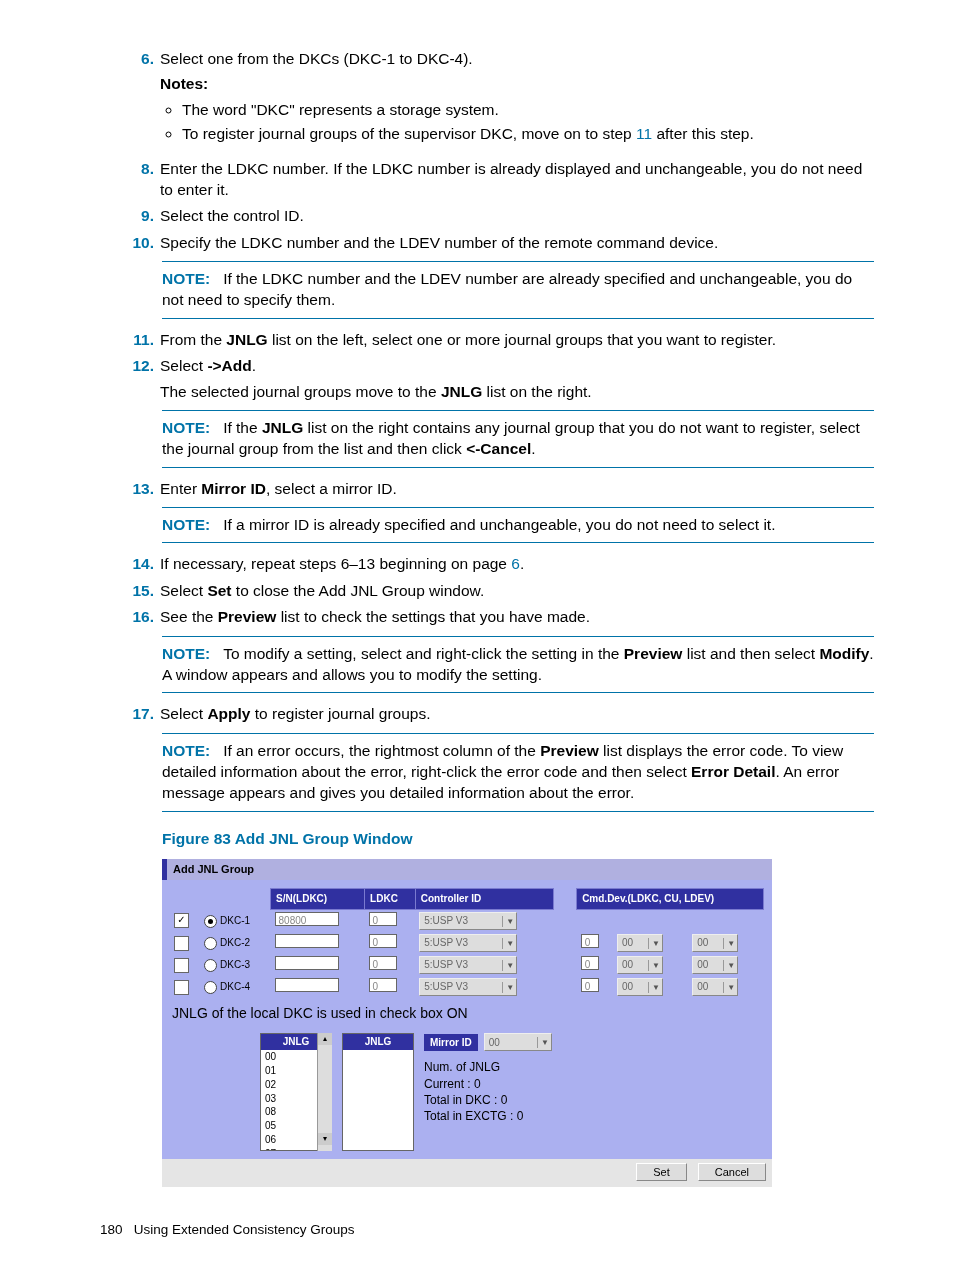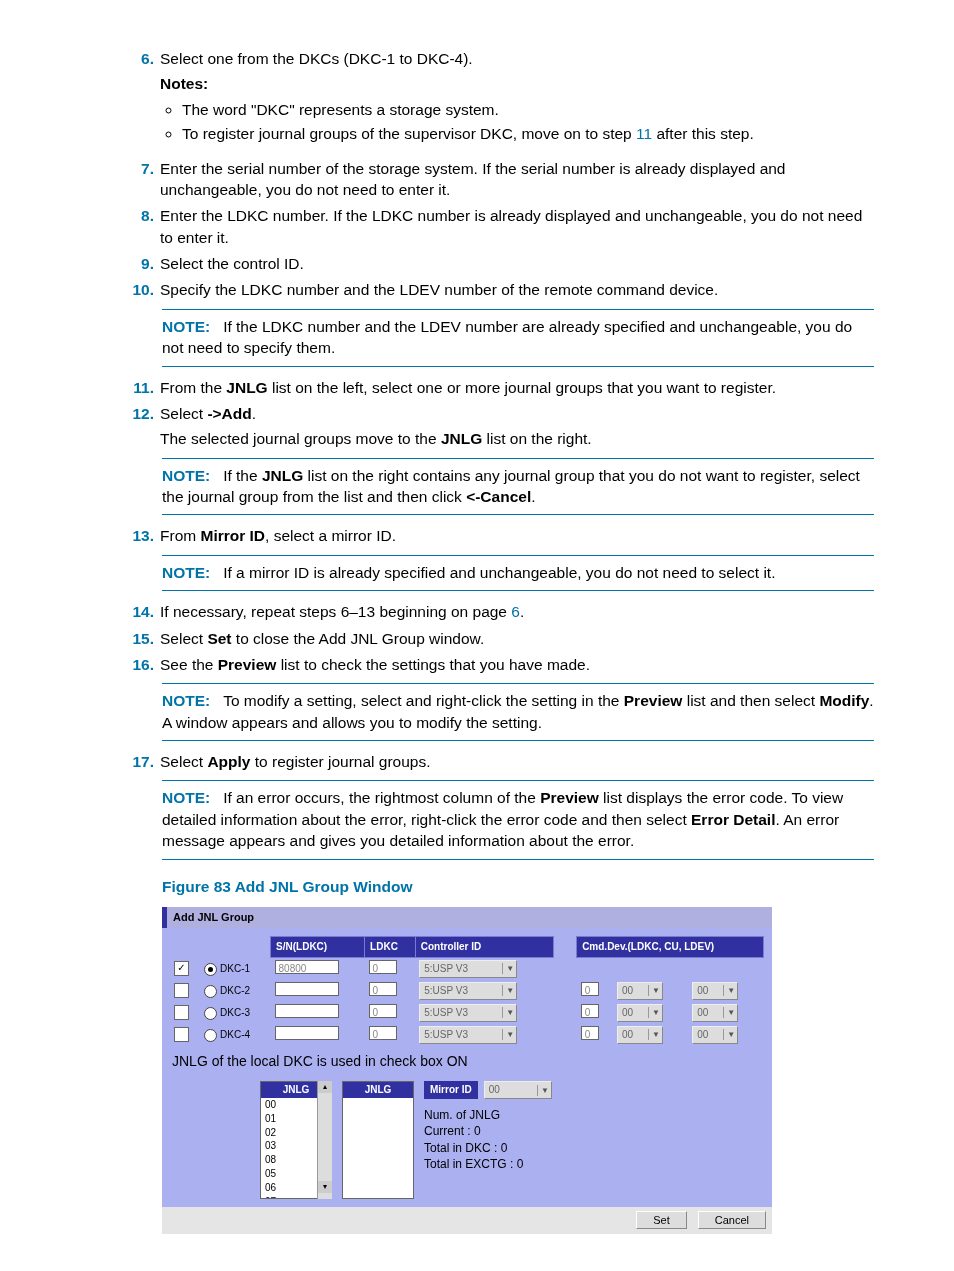--- a/index.html
+++ b/index.html
@@ -84,21 +84,20 @@
 
 <li><span class="num">6.</span><span class="body">
   <span>Select one from the DKCs (DKC-1 to DKC-4).</span>
   <div class="notes-lbl">Notes:</div>
   <ul class="bullets">
     <li>The word "DKC" represents a storage system.</li>
     <li><span>To register journal groups of the supervisor DKC, move on to step </span><span class="link">11</span><span> after this step.</span></li>
   </ul>
 </span></li>
 
-<li><span class="num">7.</span><span class="body">Enter the serial number of the storage system. If the serial number is already displayed and unchangeable, you do not need to enter it.</span></li>
 <li><span class="num">8.</span><span class="body">Enter the LDKC number. If the LDKC number is already displayed and unchangeable, you do not need to enter it.</span></li>
 <li><span class="num">9.</span><span class="body">Select the control ID.</span></li>
 <li><span class="num">10.</span><span class="body">Specify the LDKC number and the LDEV number of the remote command device.</span></li>
 
 <li class="indent">
       <div class="note-box">
   <span class="note-label">NOTE:</span>&nbsp;&nbsp;&nbsp;<span>If the LDKC number and the LDEV number are already specified and unchangeable, you do not need to specify them.</span>
 </div>
     </li>
 
@@ -106,21 +105,21 @@
 
 <li><span class="num">12.</span><span class="body"><span>Select </span><span class="bold">-&gt;Add</span><span>.</span>
 <div style="margin-top:4px;"><span>The selected journal groups move to the </span><span class="bold">JNLG</span><span> list on the right.</span></div></span></li>
 
 <li class="indent">
       <div class="note-box">
   <span class="note-label">NOTE:</span>&nbsp;&nbsp;&nbsp;<span>If the </span><span class="bold">JNLG</span><span> list on the right contains any journal group that you do not want to register, select the journal group from the list and then click </span><span class="bold">&lt;-Cancel</span><span>.</span>
 </div>
     </li>
 
-<li><span class="num">13.</span><span class="body"><span>From </span><span class="bold">Mirror ID</span><span>, select a mirror ID.</span></span></li>
+<li><span class="num">13.</span><span class="body"><span>Enter </span><span class="bold">Mirror ID</span><span>, select a mirror ID.</span></span></li>
 
 <li class="indent">
       <div class="note-box">
   <span class="note-label">NOTE:</span>&nbsp;&nbsp;&nbsp;<span>If a mirror ID is already specified and unchangeable, you do not need to select it.</span>
 </div>
     </li>
 
 <li><span class="num">14.</span><span class="body"><span>If necessary, repeat steps 6–13 beginning on page </span><span class="link">6</span><span>.</span></span></li>
 
 <li><span class="num">15.</span><span class="body"><span>Select </span><span class="bold">Set</span><span> to close the Add JNL Group window.</span></span></li>

